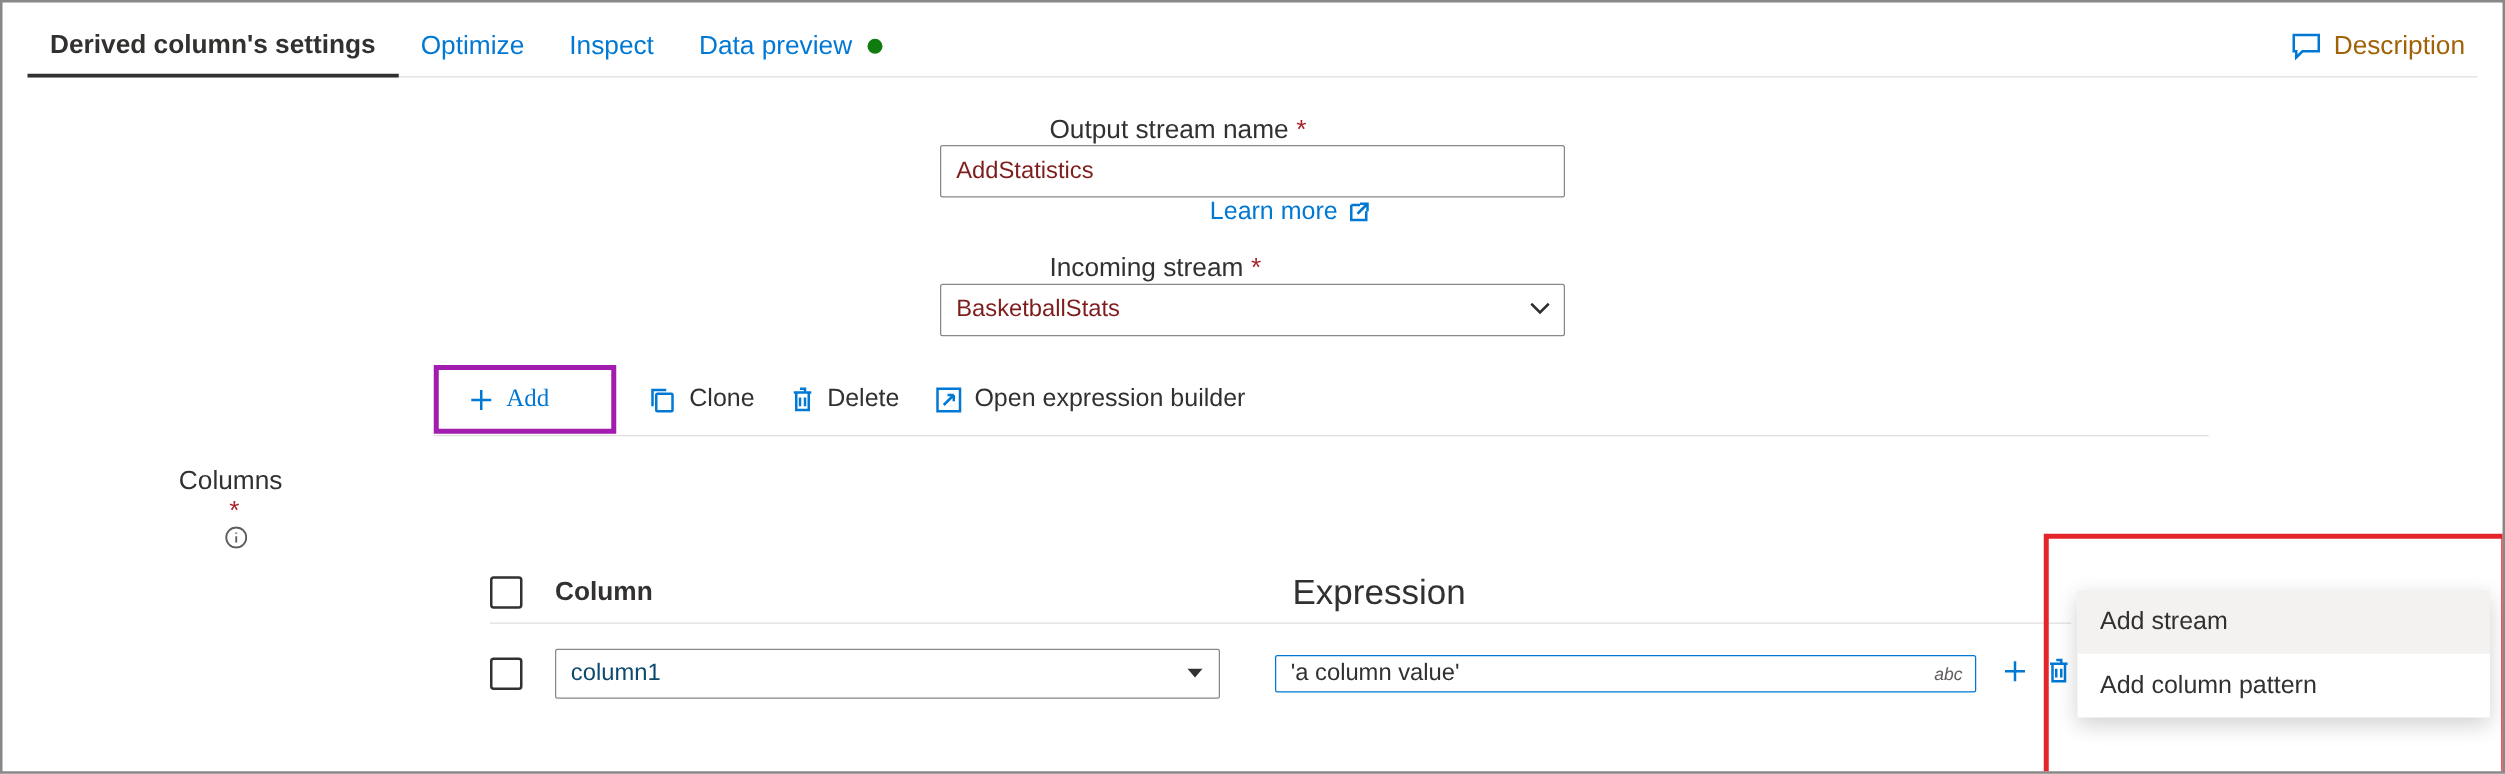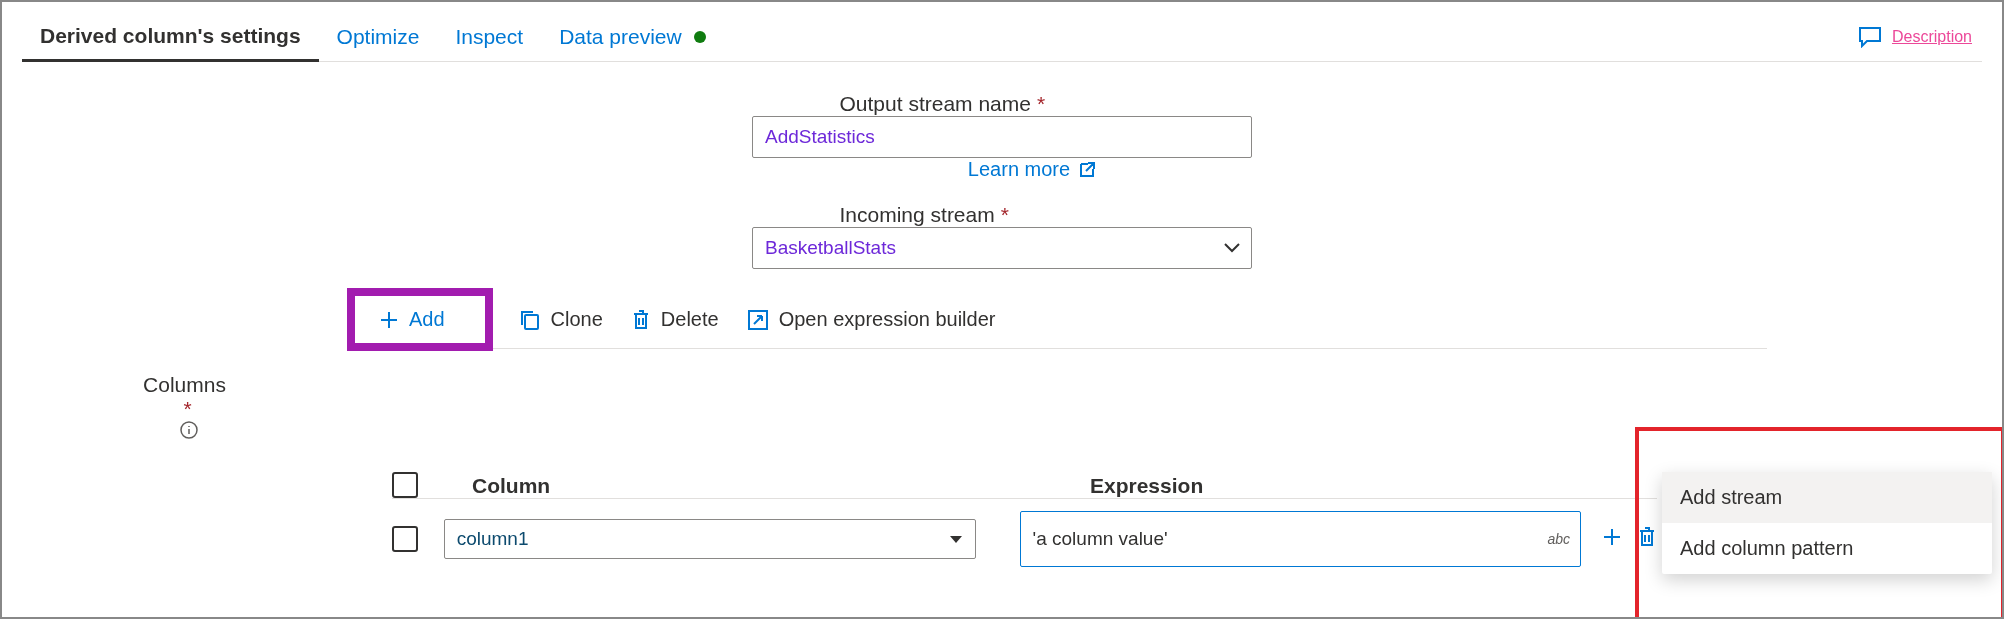--- a/index.html
+++ b/index.html
@@ -40,25 +40,24 @@
   }
   .tab .dot {
     width: 12px; height: 12px; border-radius: 50%;
     background: #107c10;
     margin-left: 12px;
   }
   .tabs-right {
     margin-left: auto;
     display: flex;
     align-items: center;
-    color: #ec4899;
-    cursor: pointer;
-    font-size: 16px;
+    color: #a16207;
+    cursor: pointer;
+    font-size: 21px;
     padding-right: 10px;
-    text-decoration: underline;
   }
   .tabs-right svg { margin-right: 10px; }
   
   .form-area { padding-top: 30px; }
   .form-row {
     display: flex;
     align-items: center;
     margin-bottom: 22px;
     flex-direction: column;
   }
@@ -74,21 +73,21 @@
     margin-left: 8px;
     display: inline-flex;
   }
   .text-input, .select-input {
     width: 500px;
     height: 42px;
     border: 1px solid #8a8886;
     border-radius: 2px;
     padding: 0 12px;
     font-size: 19px;
-    color: #6d28d9;
+    color: #7f1d1d;
     background: #fff;
     display: flex;
     align-items: center;
     position: relative;
   }
   .select-input .chev {
     position: absolute;
     right: 10px;
     top: 50%;
     transform: translateY(-50%);
@@ -114,52 +113,52 @@
   .tool-btn {
     display: flex;
     align-items: center;
     padding: 6px 14px;
     font-size: 20px;
     color: #323130;
     cursor: pointer;
   }
   .tool-btn svg { margin-right: 10px; stroke: #0078d4; fill: none; }
   .add-box {
-    border: 8px solid #a21caf;
-    padding: 6px 26px 6px 10px;
+    border: 4px solid #a21caf;
+    padding: 6px 36px 6px 10px;
     display: flex;
     align-items: center;
     margin-right: 12px;
+    font-family: Liberation Serif, serif;
   }
   .columns-label-row {
     display: flex;
     align-items: flex-start;
     margin-top: 14px;
   }
   
   .grid {
     margin-left: 370px;
     width: 1265px;
   }
   .grid-header {
     display: flex;
-    align-items: flex-end;
+    align-items: center;
     height: 50px;
     border-bottom: 1px solid #e1dfdd;
     margin-top: 10px;
-    gap: 28px;
   }
   .chk {
     width: 26px; height: 26px;
     border: 2px solid #323130;
     border-radius: 3px;
     margin-right: 26px;
   }
   .hdr-col { width: 590px; font-weight: 700; font-size: 21px; }
-  .hdr-expr { font-weight: 700; font-size: 21px; }
+  .hdr-expr { font-weight: 400; font-size: 28px; }
   
   .grid-row {
     display: flex;
     align-items: center;
     height: 56px;
     margin-top: 12px;
     position: relative;
   }
   .col-select {
     width: 540px;
@@ -172,21 +171,21 @@
     font-size: 19px;
     color: #605e5c;
     margin-right: 44px;
     position: relative;
   }
   .col-select .tri {
     position: absolute; right: 12px; top: 50%; transform: translateY(-50%);
   }
   .expr-input {
     width: 570px;
-    height: 56px;
+    height: 30px;
     border: 1px solid #0078d4;
     border-radius: 2px;
     display: flex;
     align-items: center;
     padding: 0 12px;
     font-size: 19px;
     color: #323130;
     position: relative;
   }
   .expr-input .abc {

